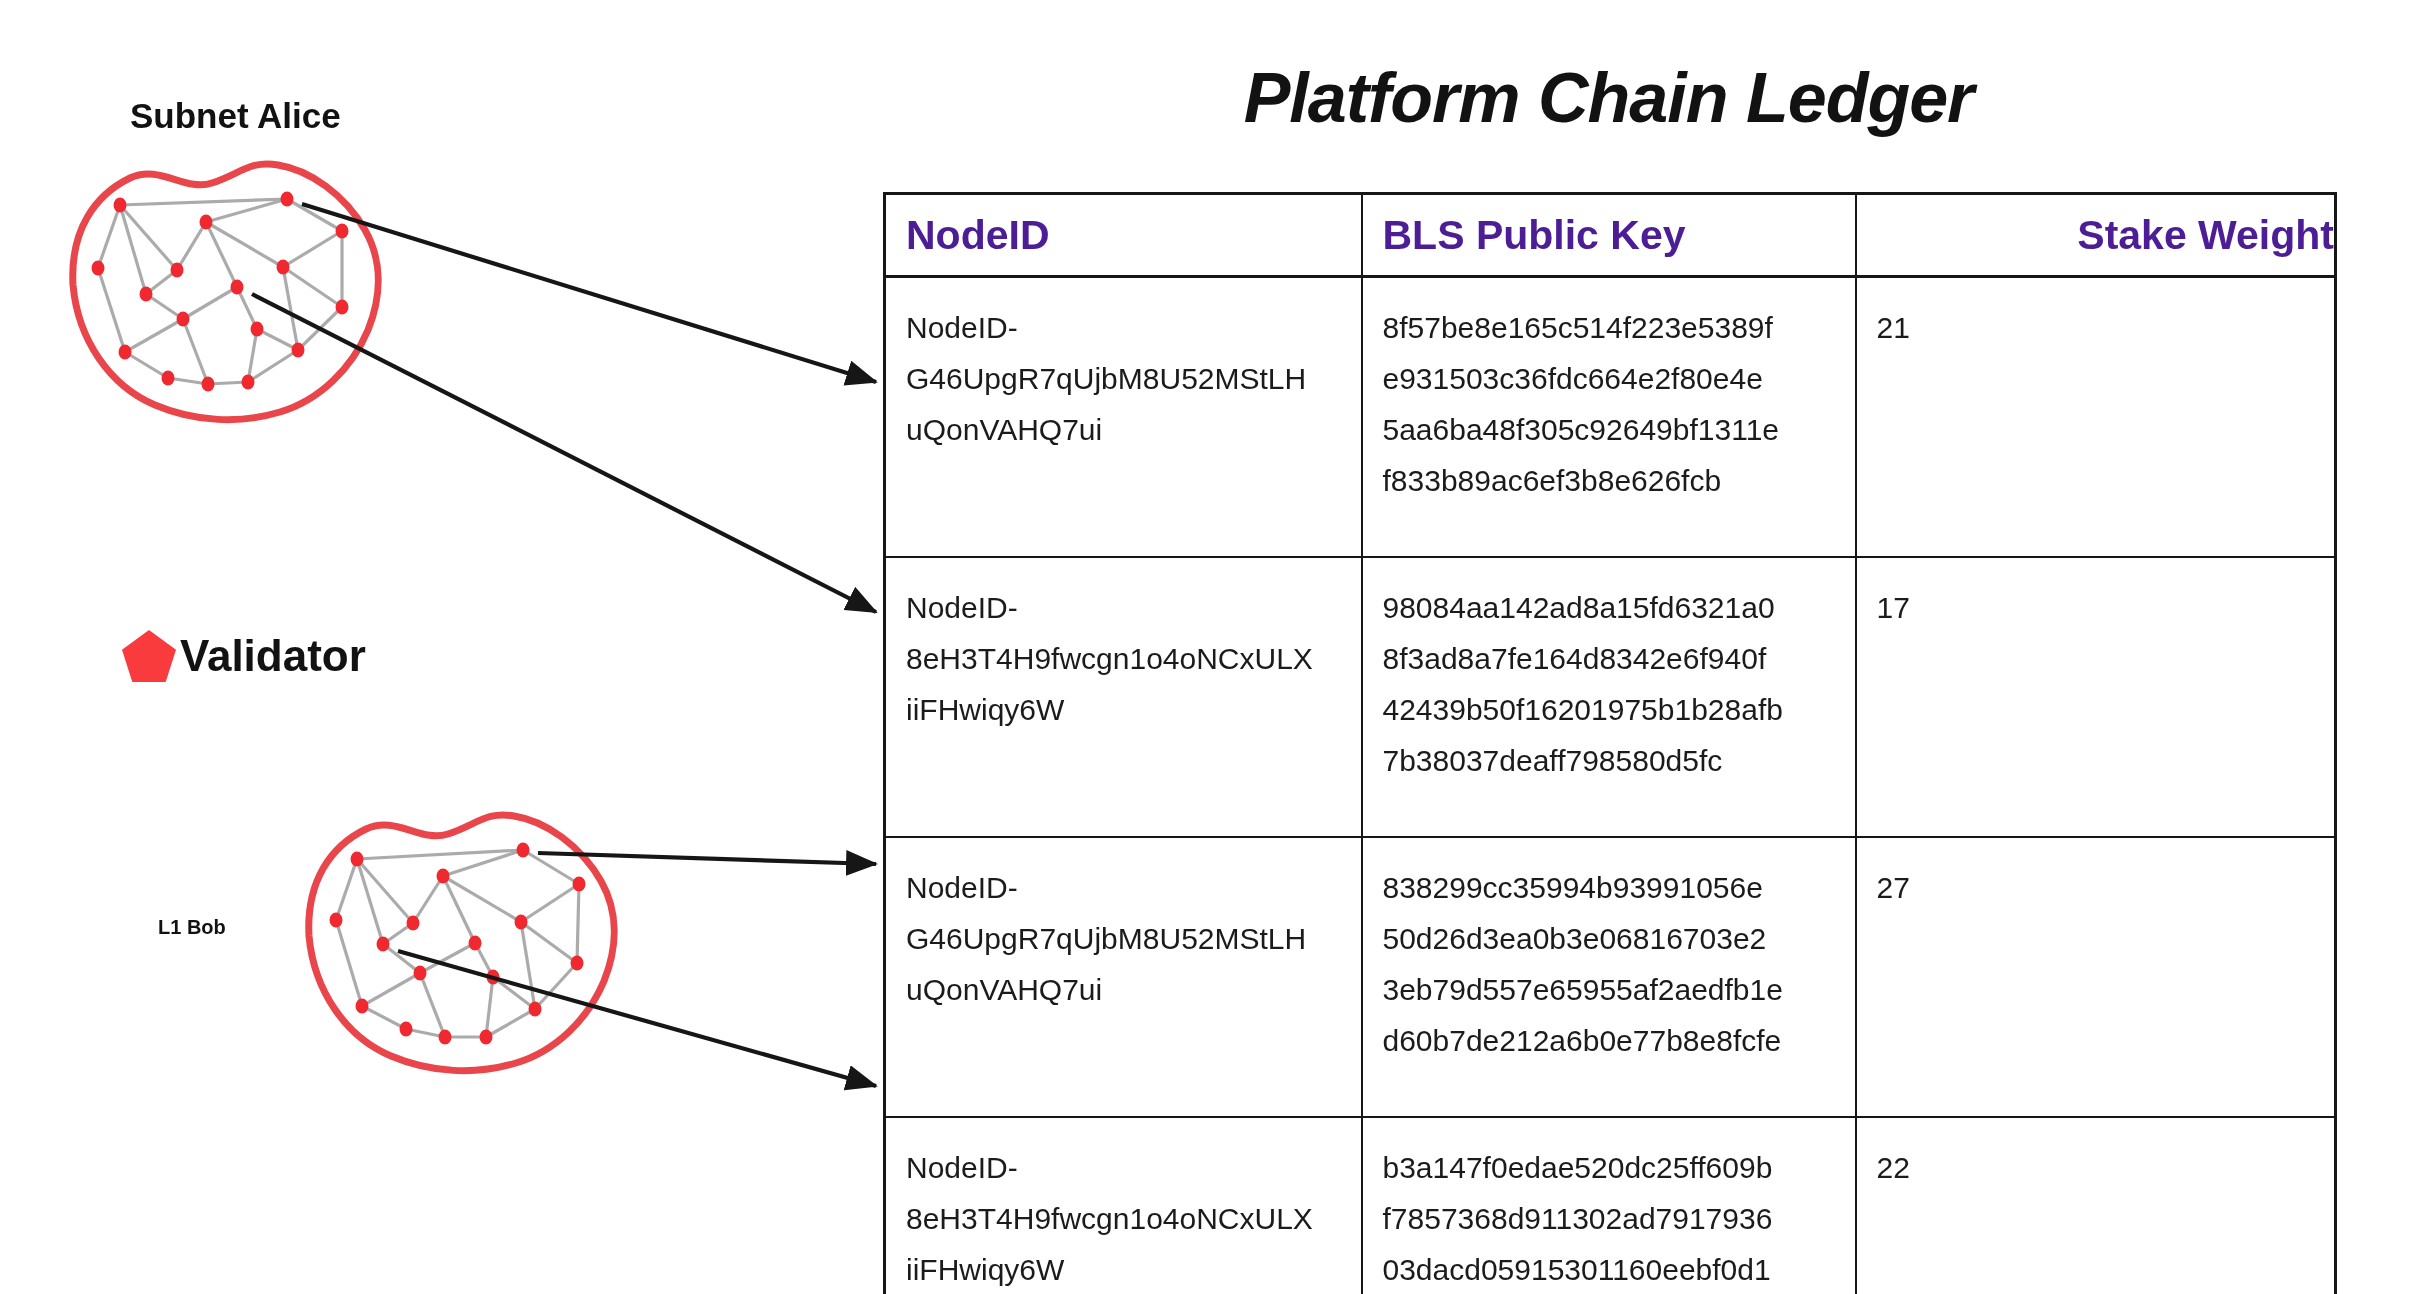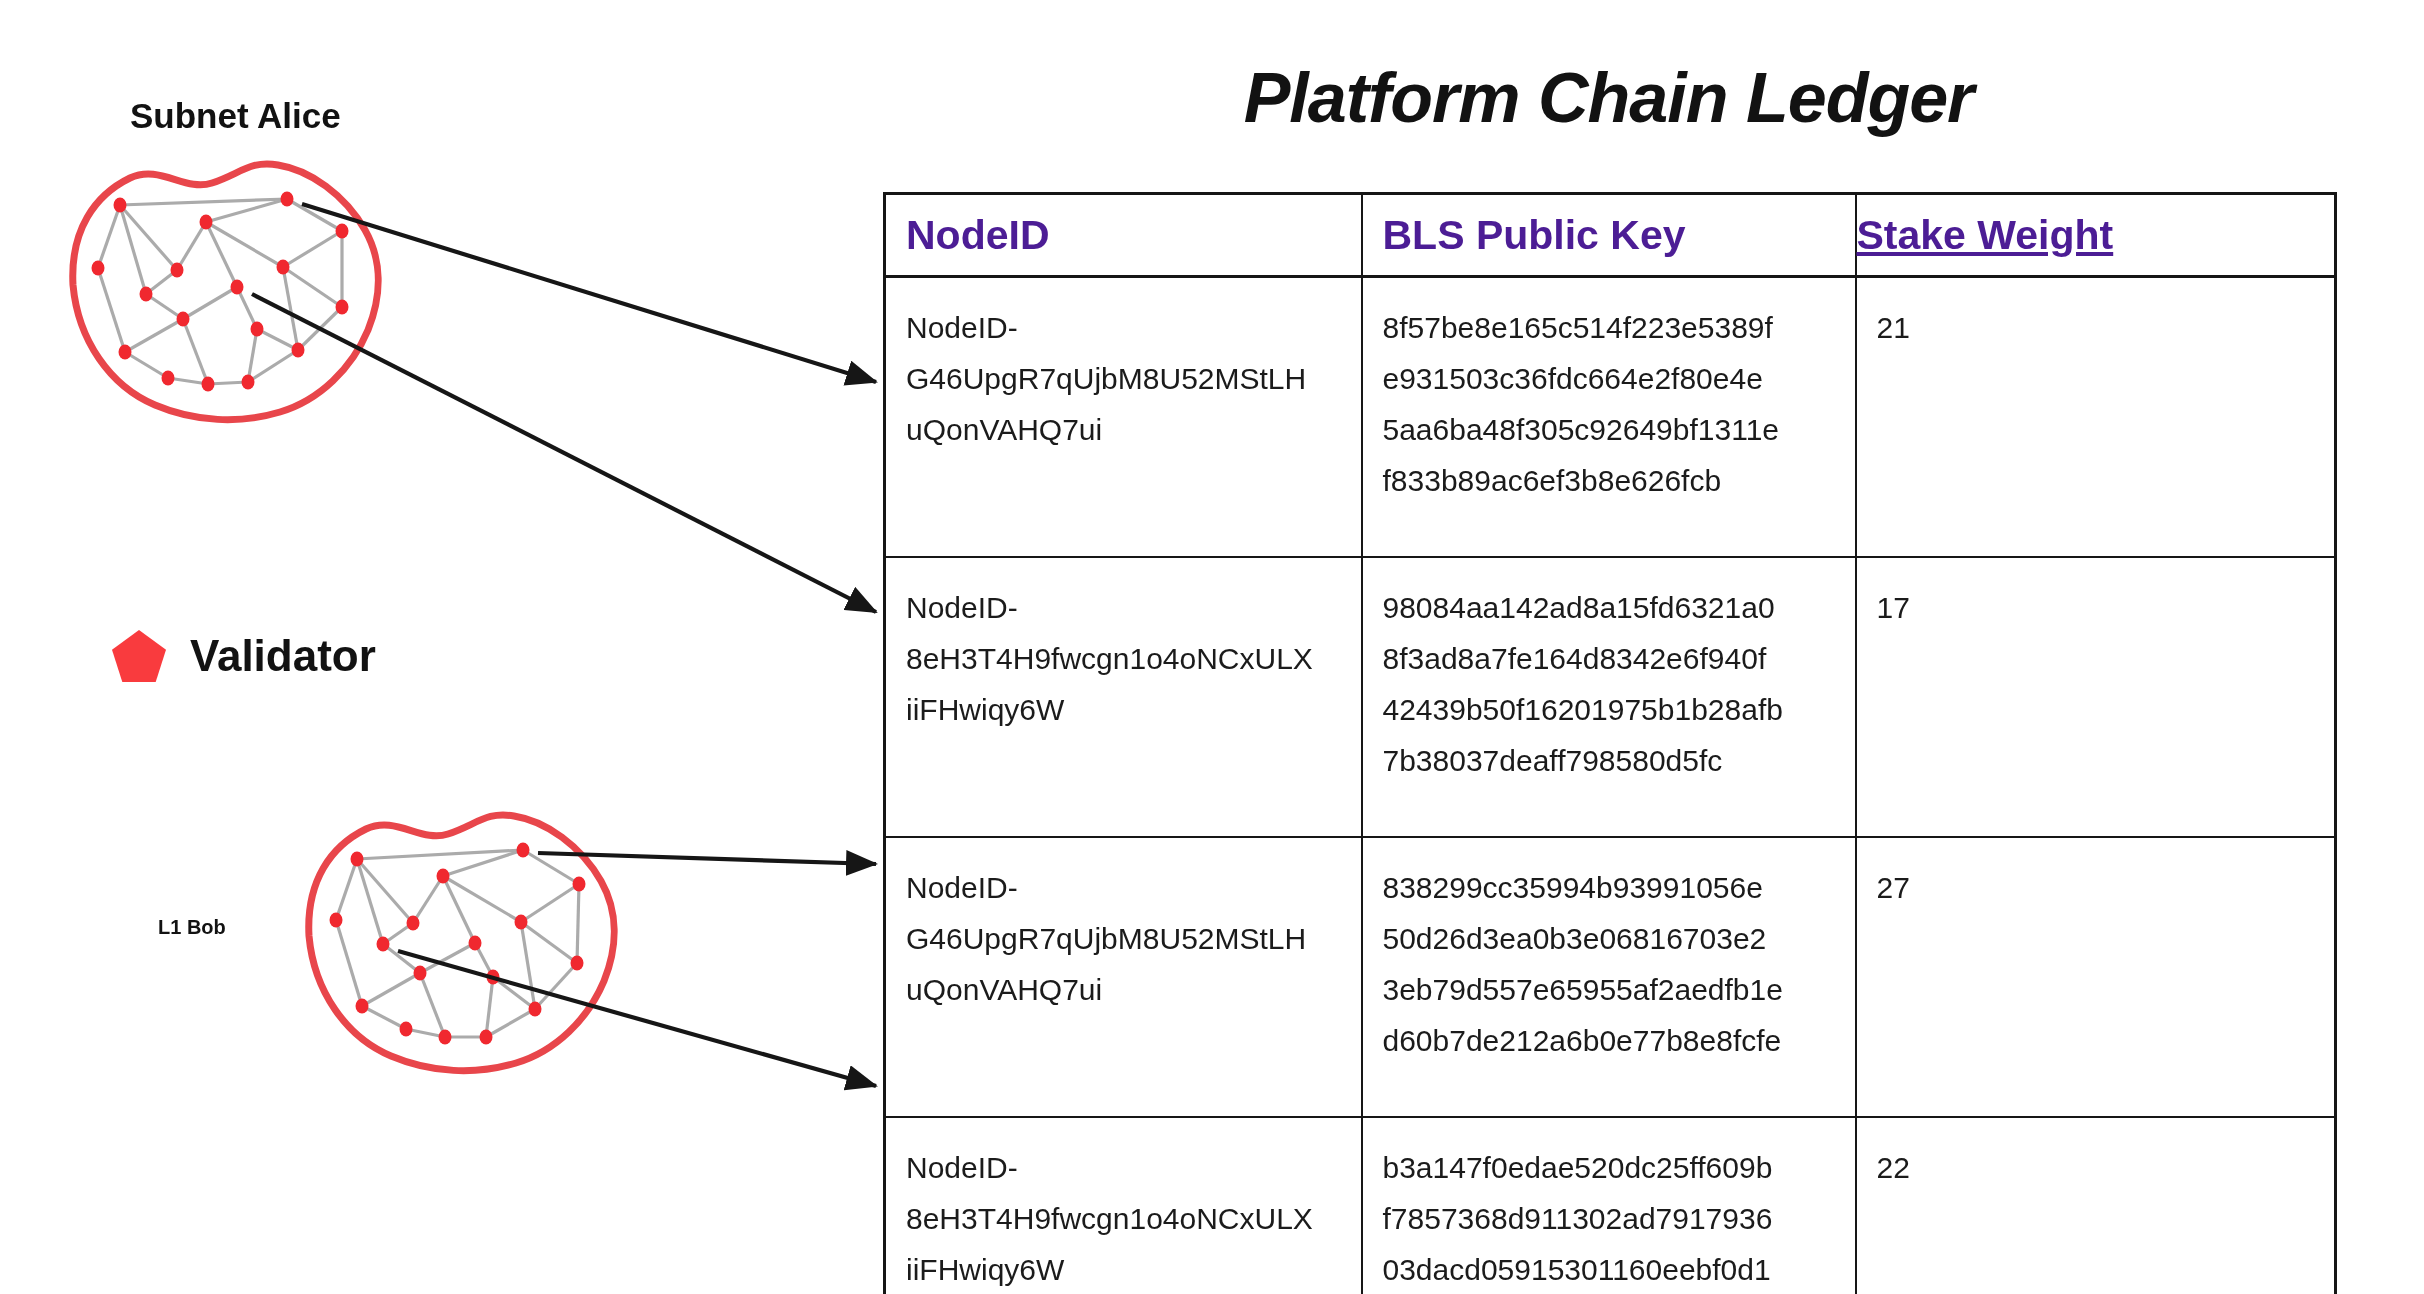--- a/index.html
+++ b/index.html
@@ -8,40 +8,40 @@
     font-family:"Liberation Sans", sans-serif; color:#161616;
     position:relative; overflow:hidden;
   }
   .stage { position:absolute; left:0; top:0; width:2082px; height:1294px; }
   svg.diagram { position:absolute; left:0; top:0; z-index:1; }
 
   .net-label { position:absolute; font-weight:bold; z-index:2; color:#121212; }
   #label-alice { left:130px; top:96px; font-size:35px; }
   #label-bob   { left:158px; top:916px; font-size:20px; }
 
-  .legend { position:absolute; left:112px; top:630px; display:flex; align-items:center; gap:24px; z-index:2; }
+  .legend { position:absolute; left:122px; top:630px; display:flex; align-items:center; gap:4px; z-index:2; }
   .legend-label { font-size:44px; font-weight:bold; color:#121212; }
 
   .page-title {
     position:absolute; left:883px; top:58px; width:1451px;
     text-align:center; font-size:70px; font-weight:bold; letter-spacing:-1px;
     color:#121212; z-index:2;font-style:italic;
   }
 
   table.ledger {
     position:absolute; left:883px; top:192px; width:1451px;
     border-collapse:collapse; table-layout:fixed; background:#ffffff; z-index:3;
     border:3px solid #161616;
   }
   table.ledger th, table.ledger td { border:2px solid #161616; }
   table.ledger th {
     height:80px; font-size:41px; font-weight:bold; text-align:left;
     padding:0 0 0 20px; vertical-align:middle; color:#4c1d95;
   }
-  table.ledger th.center { text-align:left; padding:0;text-decoration:underline; }
+  table.ledger th.center { text-align:right; padding:0; }
   table.ledger thead th { border-bottom:3px solid #161616; }
   table.ledger td {
     height:236px; vertical-align:top;
     padding:24px 16px 18px 20px;
     font-size:30px; line-height:51px; color:#1b1b1b;
     white-space:pre-line; word-break:break-all;
   }
 </style>
 </head>
 <body>

